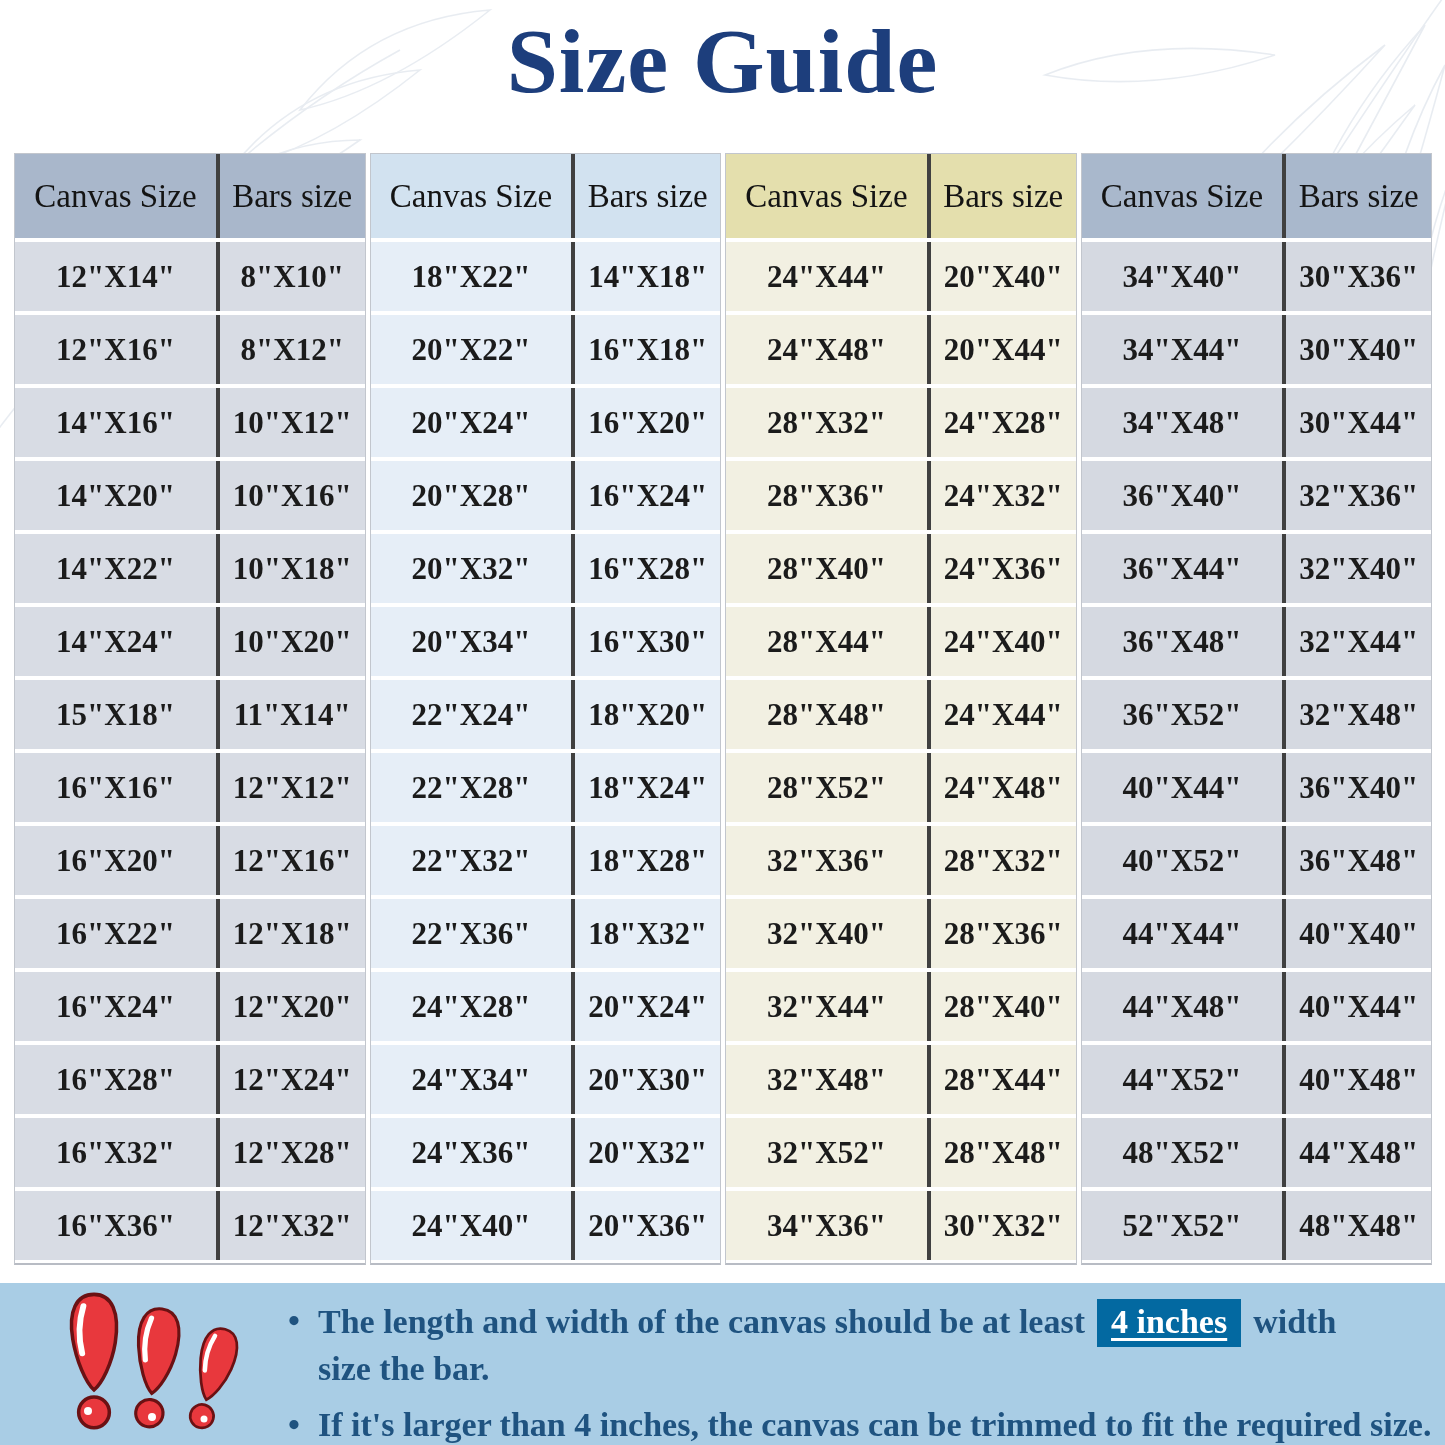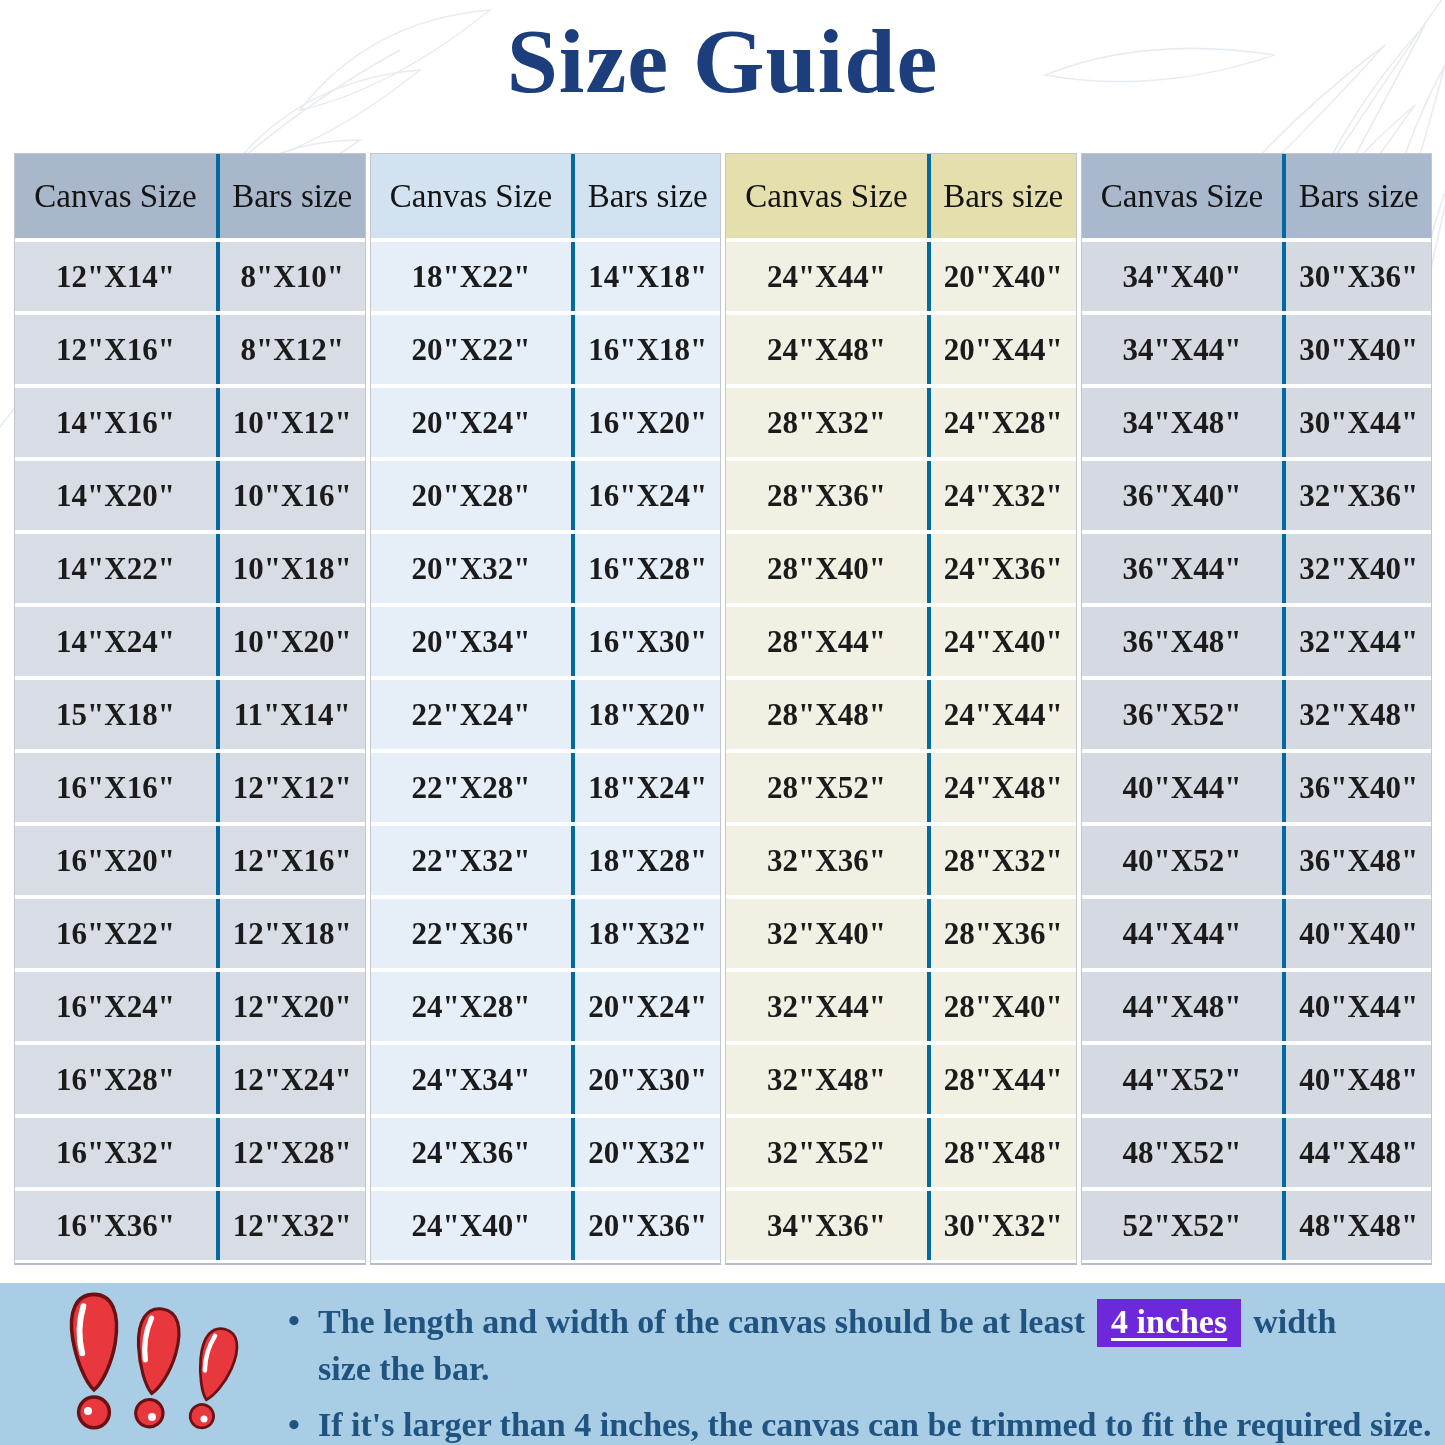--- a/index.html
+++ b/index.html
@@ -30,35 +30,35 @@
   .trow{
     display:flex;height:69px;border-top:4px solid #ffffff;
     background:var(--body-bg);
   }
   .td{
     display:flex;align-items:center;justify-content:center;
     font-size:31px;font-weight:bold;color:#1b1b1b;box-sizing:border-box;
   }
   .col-canvas{width:57.5%;}
   .col-bars{width:42.5%;}
-  .th + .th, .td + .td{border-left:4px solid #0369a1;}
+  .th + .th, .td + .td{border-left:4px solid #404040;}
   .footer{
     position:absolute;left:0;right:0;top:1283px;height:162px;
     background:#a9cde5;display:flex;align-items:flex-start;z-index:2;
   }
   .excl-wrap{margin:6px 0 0 52px;flex:0 0 auto;}
   .notes{
     margin:16px 0 0 26px;color:#1f5380;font-weight:bold;
     font-size:34px;line-height:1.30;max-width:1190px;
   }
   .note-item{display:flex;}
   .note-item + .note-item{margin-top:12px;}
   .note-bullet{width:30px;flex:0 0 auto;}
   .hl{
-    display:inline-block;background:#6d28d9;color:#ffffff;
+    display:inline-block;background:#0369a1;color:#ffffff;
     padding:1px 14px 3px 14px;margin:0 12px;
     text-decoration:underline;text-underline-offset:5px;
   }
 </style>
 </head>
 <body>
 
 <svg class="decor" style="left:-30px;top:-20px;z-index:1;opacity:0.20;" width="620" height="470" viewBox="0 0 620 470">
   <g fill="none" stroke="#8fa3bd" stroke-width="1.6">
     <path d="M20,460 C120,330 230,180 430,70"></path>

